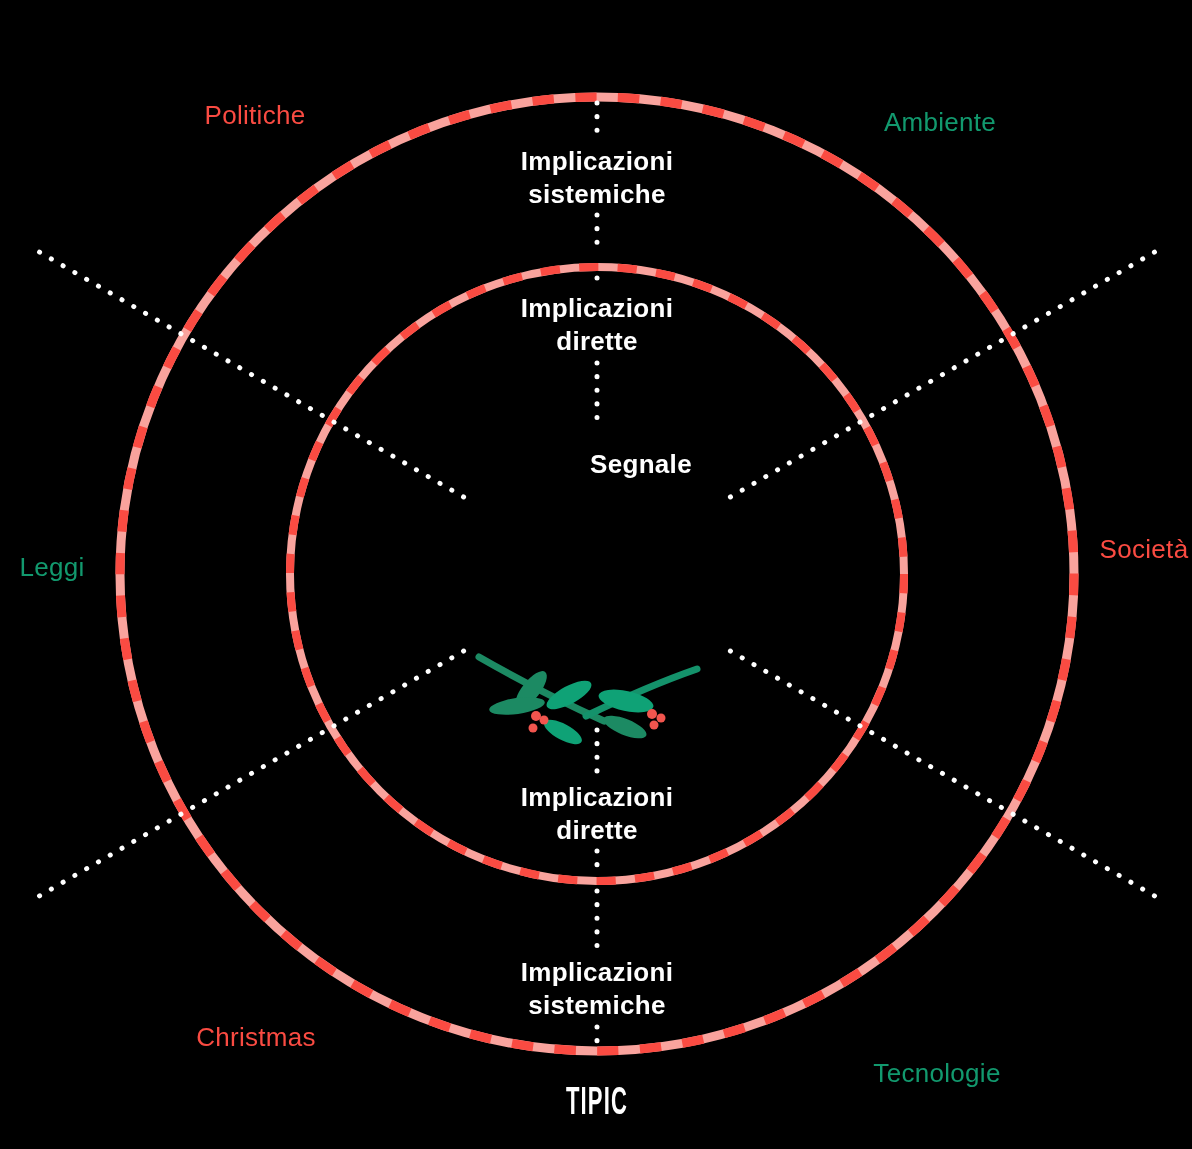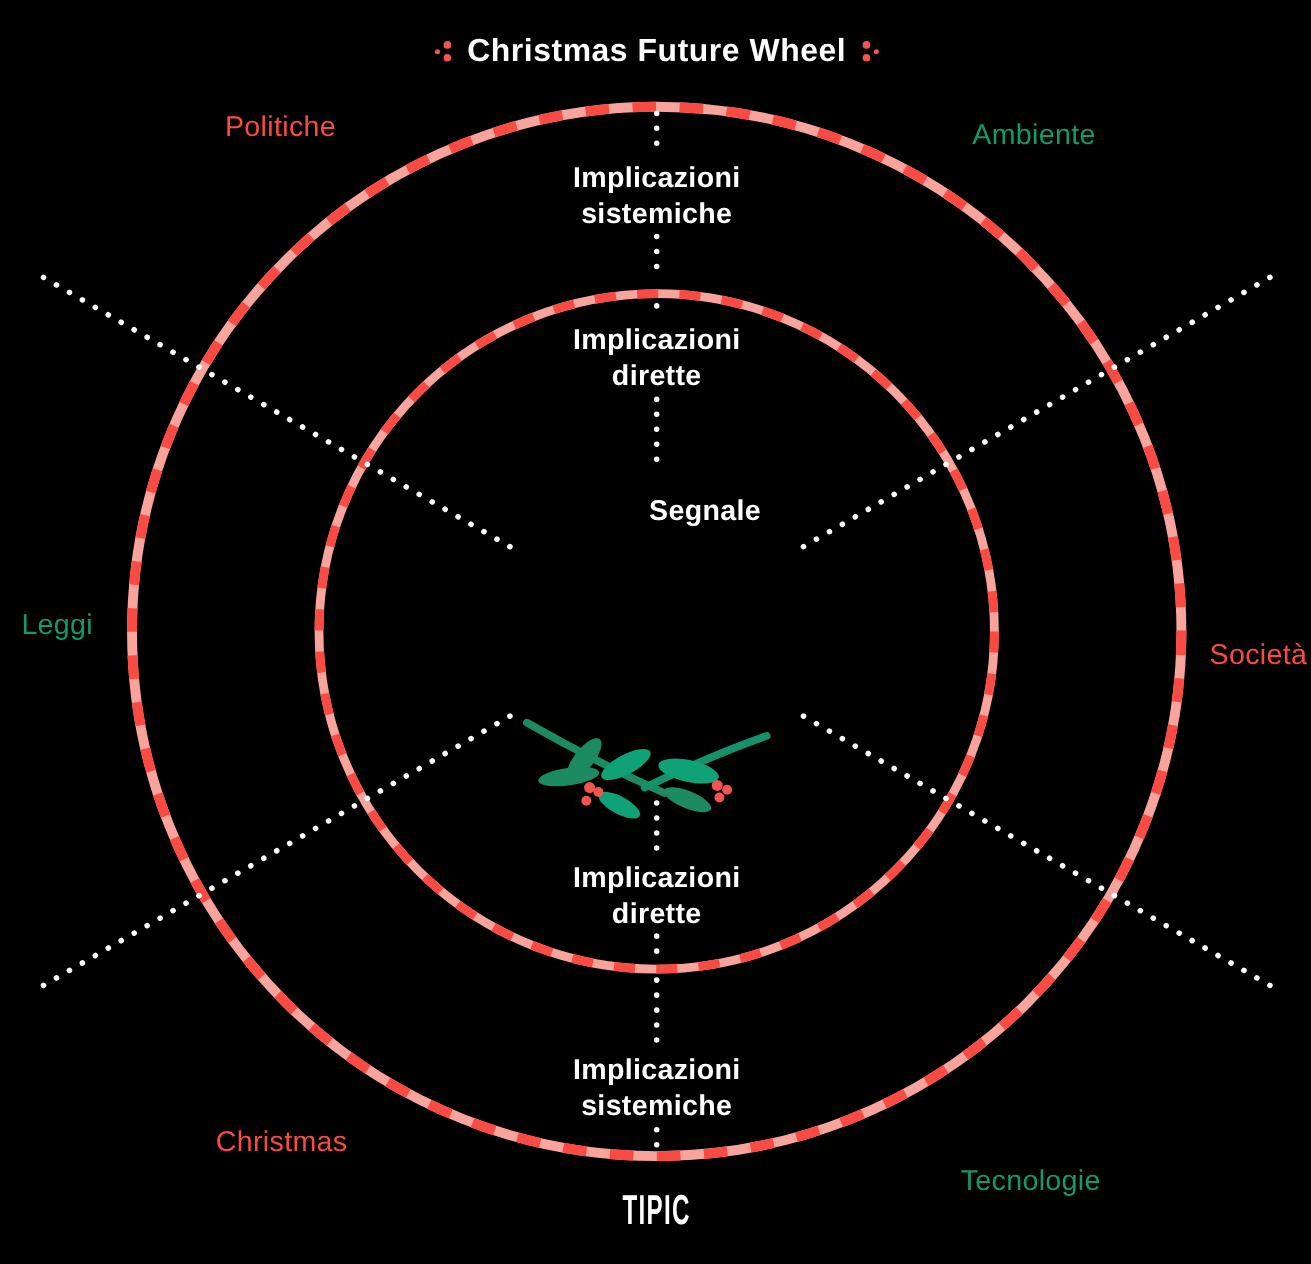--- a/index.html
+++ b/index.html
@@ -118,37 +118,20 @@
         <circle cx="533" cy="728" r="4.5"></circle>
       </g>
       <g fill="#F2554E">
         <circle cx="652" cy="714" r="5"></circle>
         <circle cx="661" cy="718" r="4.5"></circle>
         <circle cx="654" cy="725" r="4.5"></circle>
       </g>
     </g>
   </svg>
 
-  <div class="title-row">
-    <svg width="18" height="22" viewBox="0 0 18 22">
-      <g fill="#F2554E">
-        <circle cx="4" cy="11" r="2.3"></circle>
-        <circle cx="13" cy="4.8" r="3.5"></circle>
-        <circle cx="13" cy="16.5" r="3.5"></circle>
-      </g>
-    </svg>
-    <span class="title-text">Christmas Future Wheel</span>
-    <svg width="18" height="22" viewBox="0 0 18 22">
-      <g fill="#F2554E">
-        <circle cx="5" cy="4.8" r="3.5"></circle>
-        <circle cx="5" cy="16.5" r="3.5"></circle>
-        <circle cx="14" cy="11" r="2.3"></circle>
-      </g>
-    </svg>
-  </div>
 
   <div class="abs ring-label" style="left:597px; top:145px;">
     <span>Implicazioni</span>
     <span>sistemiche</span>
   </div>
 
   <div class="abs ring-label" style="left:597px; top:292px;">
     <span>Implicazioni</span>
     <span>dirette</span>
   </div>
@@ -161,19 +144,19 @@
   </div>
 
   <div class="abs ring-label" style="left:597px; top:956px;">
     <span>Implicazioni</span>
     <span>sistemiche</span>
   </div>
 
   <div class="abs sector-label sector-red" style="left:255px;  top:100px;">Politiche</div>
   <div class="abs sector-label sector-green" style="left:940px;  top:107px;">Ambiente</div>
   <div class="abs sector-label sector-green" style="left:52px;   top:552px;">Leggi</div>
-  <div class="abs sector-label sector-red" style="left:1144px; top:580px;">Società</div>
+  <div class="abs sector-label sector-red" style="left:1144px; top:534px;">Società</div>
   <div class="abs sector-label sector-red" style="left:256px;  top:1022px;">Christmas</div>
   <div class="abs sector-label sector-green" style="left:937px;  top:1027px;margin-top:31px;">Tecnologie</div>
 
   <div class="logo">TIPIC</div>
 
 </div>
 
 </body></html>

